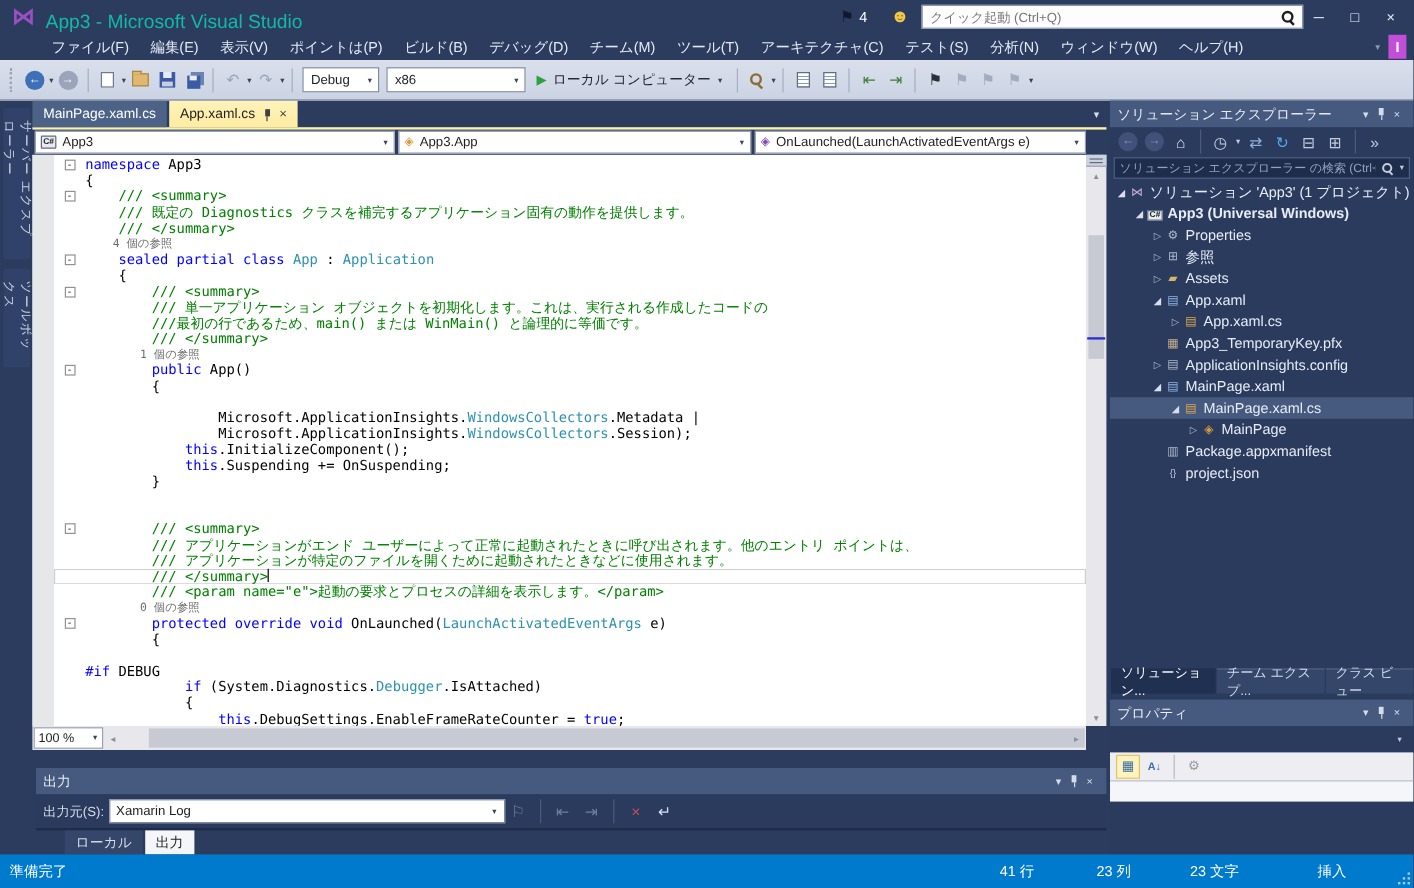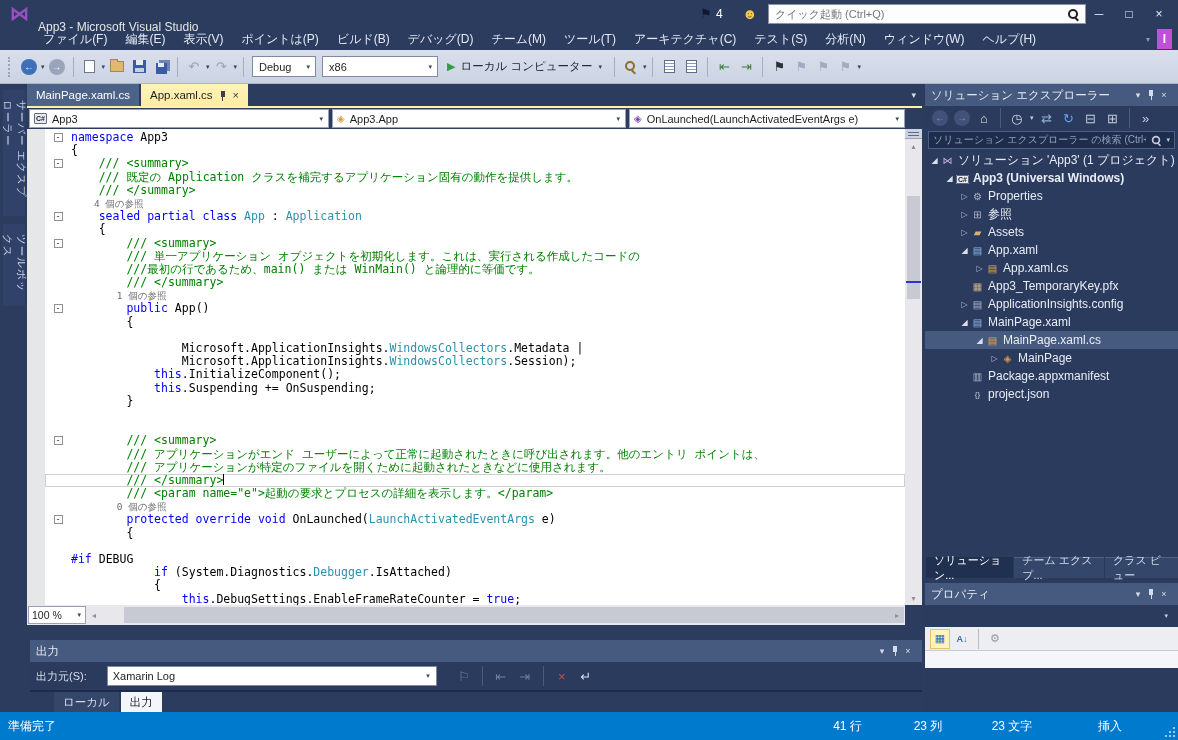--- a/index.html
+++ b/index.html
@@ -3,21 +3,21 @@
 <meta charset="utf-8">
 <style>
   * { margin:0; padding:0; box-sizing:border-box; }
   html,body { width:1178px; height:740px; overflow:hidden; background:#2B3C5F;
               font-family:"Liberation Sans", sans-serif; }
   #app { position:relative; width:1178px; height:740px; background:#2B3C5F; }
 
   
   #titlebar { position:absolute; left:0; top:0; width:1178px; height:28px; }
   #vslogo { position:absolute; left:10px; top:2px; font-size:19px; font-weight:bold; color:#9A4FC0; }
-  #apptitle { position:absolute; left:38px; top:20px; font-size:12px; color:#e5e5e5; }
+  #apptitle { position:absolute; left:38px; top:10px; font-size:16px; color:#14b8a6; }
   #flag { position:absolute; left:700px; top:6px; font-size:13px; color:#11182B; }
   #flagcount { position:absolute; left:716px; top:7px; font-size:12px; color:#FFFFFF; }
   #smiley { position:absolute; left:742px; top:5px; font-size:15px; color:#F5C842; }
   #quicklaunch { position:absolute; left:768px; top:4px; width:318px; height:20px; background:#FDFDFD;
                  border:1px solid #8A93A8; display:flex; align-items:center; padding:0 6px; }
   #quicklaunch .ph { flex:1; font-size:11px; color:#767676; }
   .mag { position:relative; width:12px; height:12px; color:#1E1E1E; display:inline-block; }
   .mag::before { content:''; position:absolute; top:1px; left:1px; width:6px; height:6px;
                  border:2px solid currentColor; border-radius:50%; }
   .mag::after  { content:''; position:absolute; bottom:0px; right:0px; width:5px; height:2px;
@@ -167,21 +167,21 @@
                   border-bottom:1px solid #C9CCD6; display:flex; align-items:center; padding-left:4px; }
   #prop-toolbar .tb-sep { background:#B6B9C4; }
   .pt-ico { min-width:20px; height:20px; display:flex; align-items:center; justify-content:center;
             font-size:11px; margin:0 1px; }
   .pt-ico.sel { background:#FDF3BF; border:1px solid #E5C365; }
   .pt-ico .small { font-size:9px; font-weight:bold; }
   #prop-grid-top { position:absolute; left:0; top:567px; width:253px; height:17px; background:#F5F6F9; }
 
   
   #outputpanel { position:absolute; left:30px; top:640px; width:892px; height:72px; }
-  #out-toolbar { height:28px; background:#2A3B5E; display:flex; align-items:center; padding-left:6px; gap:16px; }
+  #out-toolbar { height:28px; background:#2A3B5E; display:flex; align-items:center; padding-left:6px; gap:0; }
   #out-toolbar .lbl { font-size:11px; color:#D8DEEB; margin-right:4px; }
   #out-combo { width:330px; height:20px; background:#FFFFFF; border:1px solid #7E8AA2; display:flex;
                align-items:center; font-size:11px; color:#1E1E1E; padding:0 5px; }
   #out-combo .val { flex:1; }
   #out-toolbar .tb-sep { background:#4A5B80; }
   #out-content { height:2px; background:#1E2B49; }
   #out-tabs { height:20px; display:flex; gap:2px; padding-left:24px; align-items:stretch; }
   .otab { padding:0 9px; font-size:11.5px; display:flex; align-items:center; }
   .otab.active { background:#F5F6F9; color:#1E1E1E; }
   .otab.inactive { background:#35466B; color:#D5DCEA; }
@@ -372,21 +372,21 @@
             <span class="txt"><span class="tk-n">{</span></span>
           </div>
           <div class="code-line">
             <span class="gut">
               <span class="obox">-</span>
             </span>
             <span class="txt"><span class="tk-c">    /// &lt;summary&gt;</span></span>
           </div>
           <div class="code-line">
             <span class="gut"></span>
-            <span class="txt"><span class="tk-c">    /// 既定の Application クラスを補完するアプリケーション固有の動作を提供します。</span></span>
+            <span class="txt"><span class="tk-c">    /// 既定の Diagnostics クラスを補完するアプリケーション固有の動作を提供します。</span></span>
           </div>
           <div class="code-line">
             <span class="gut"></span>
             <span class="txt"><span class="tk-c">    /// &lt;/summary&gt;</span></span>
           </div>
           <div class="code-line">
             <span class="gut"></span>
             <span class="txt lens"><span class="tk-g">    4 個の参照</span></span>
           </div>
           <div class="code-line">

